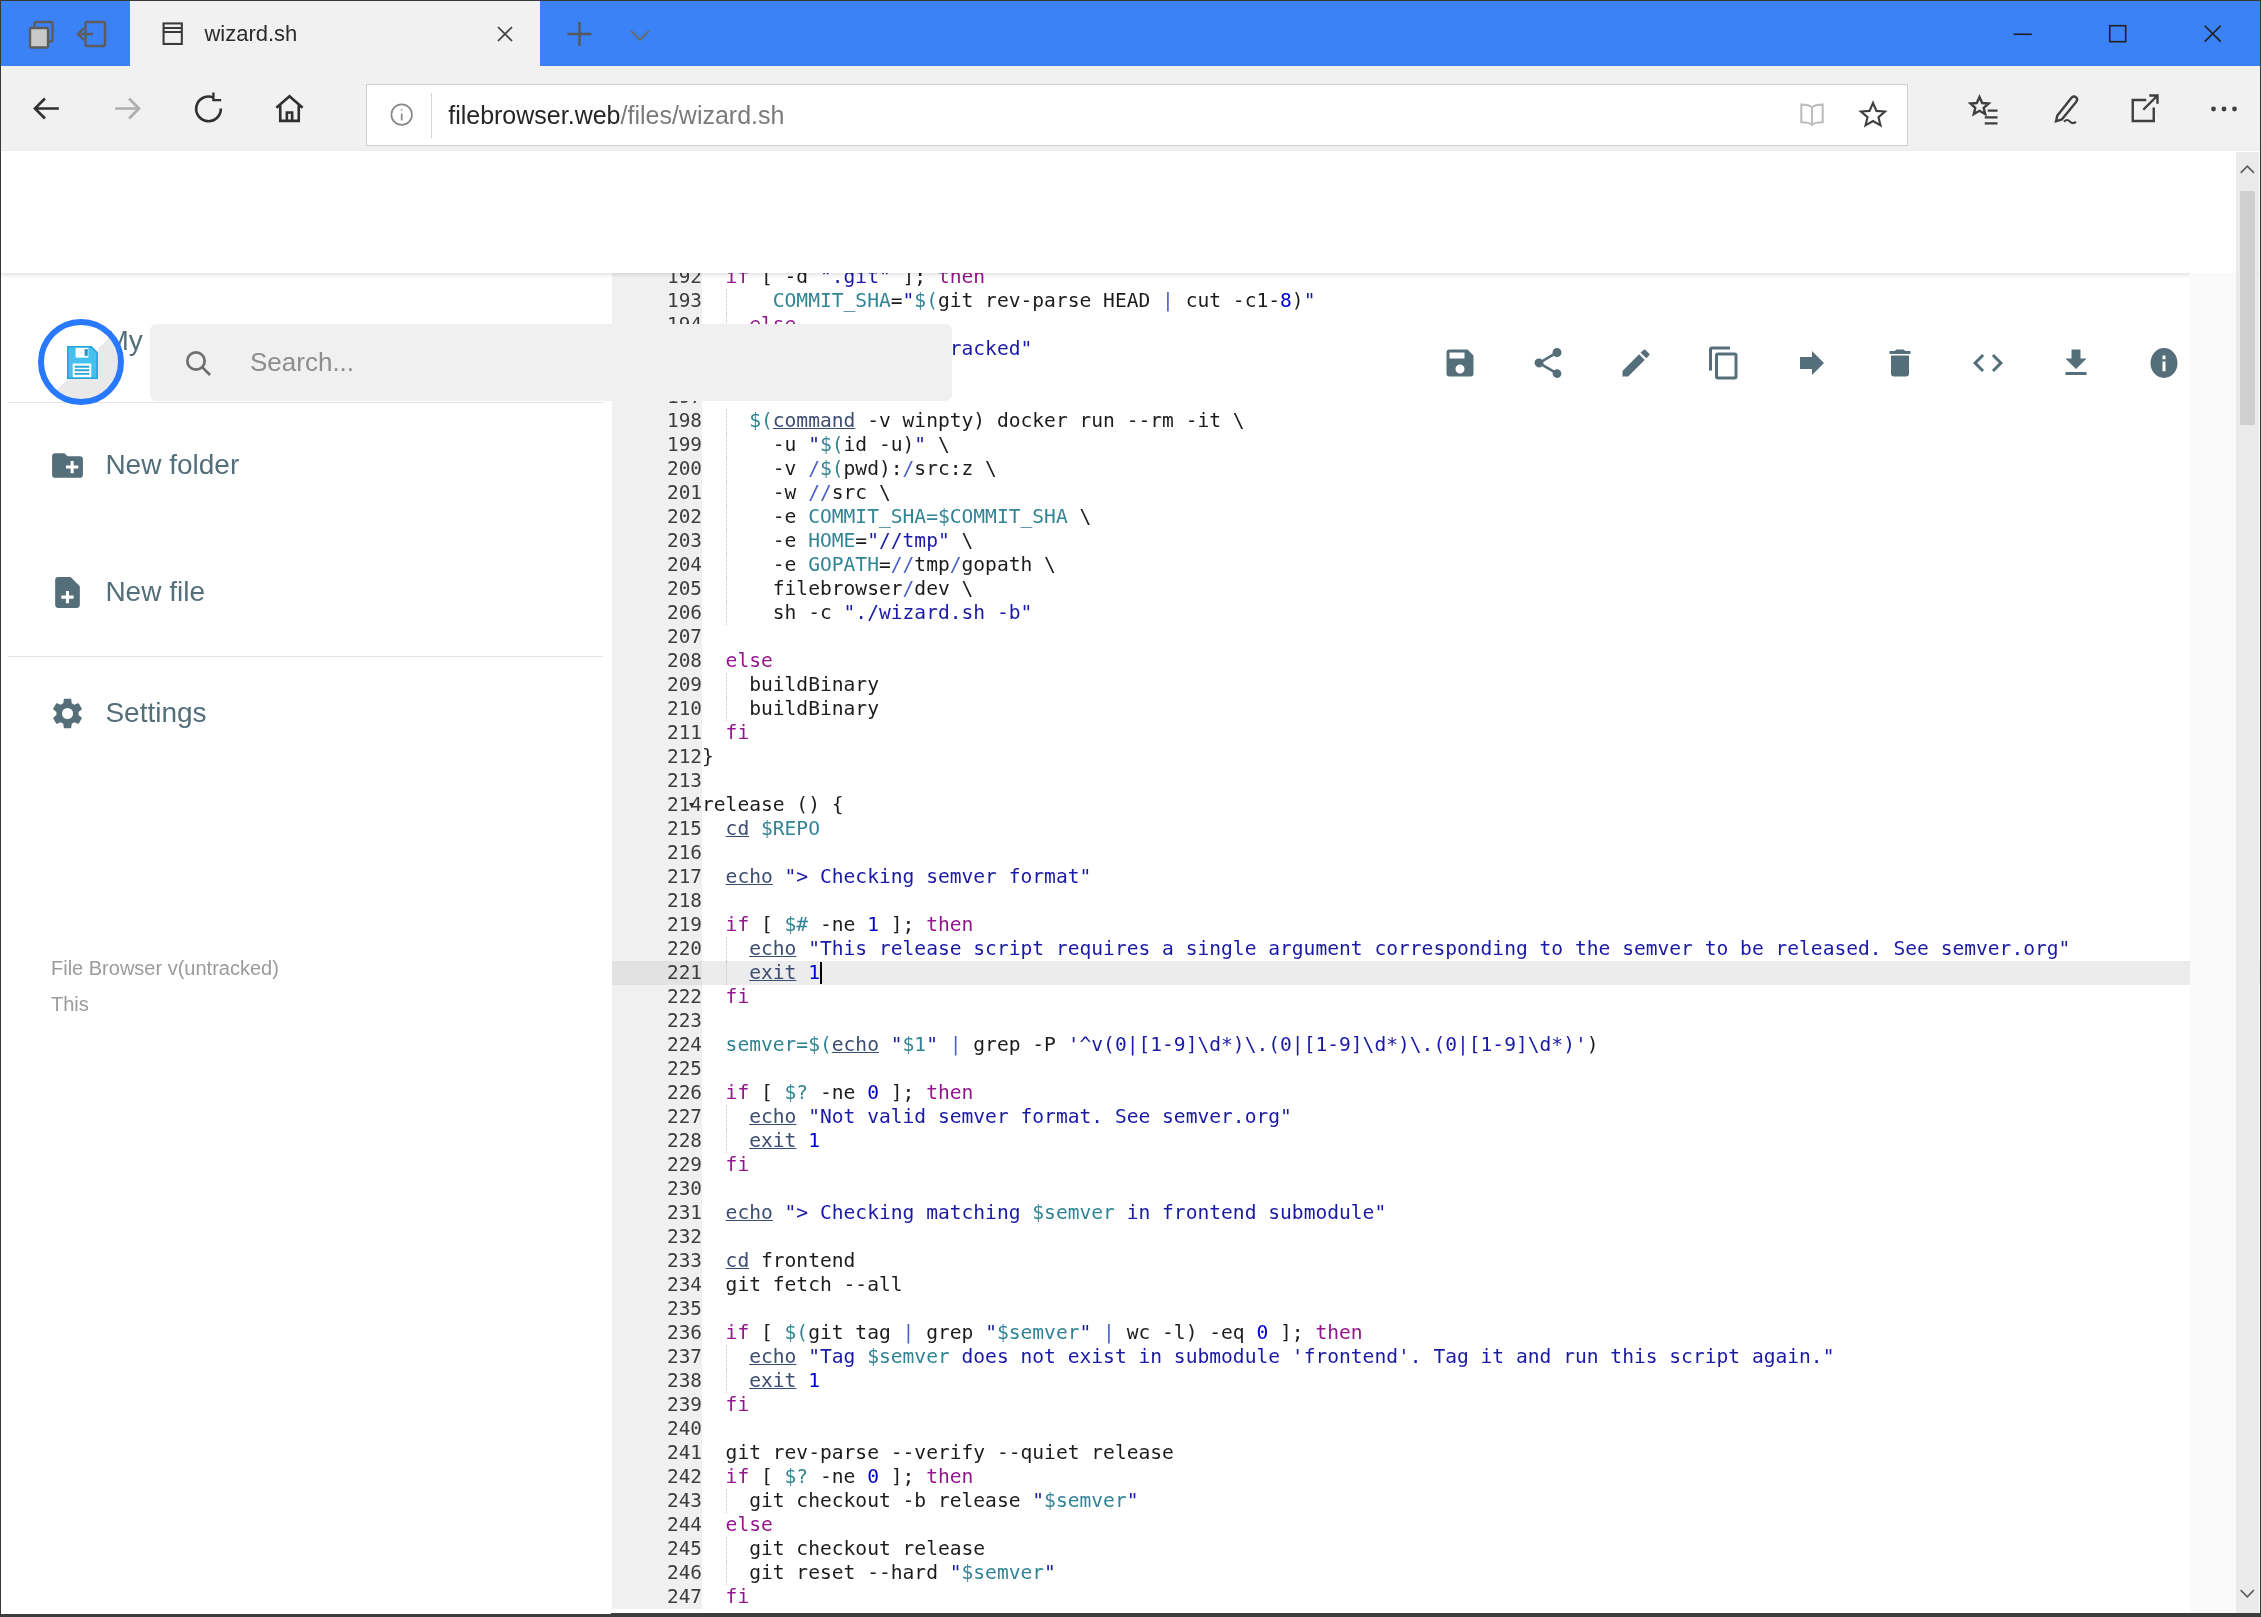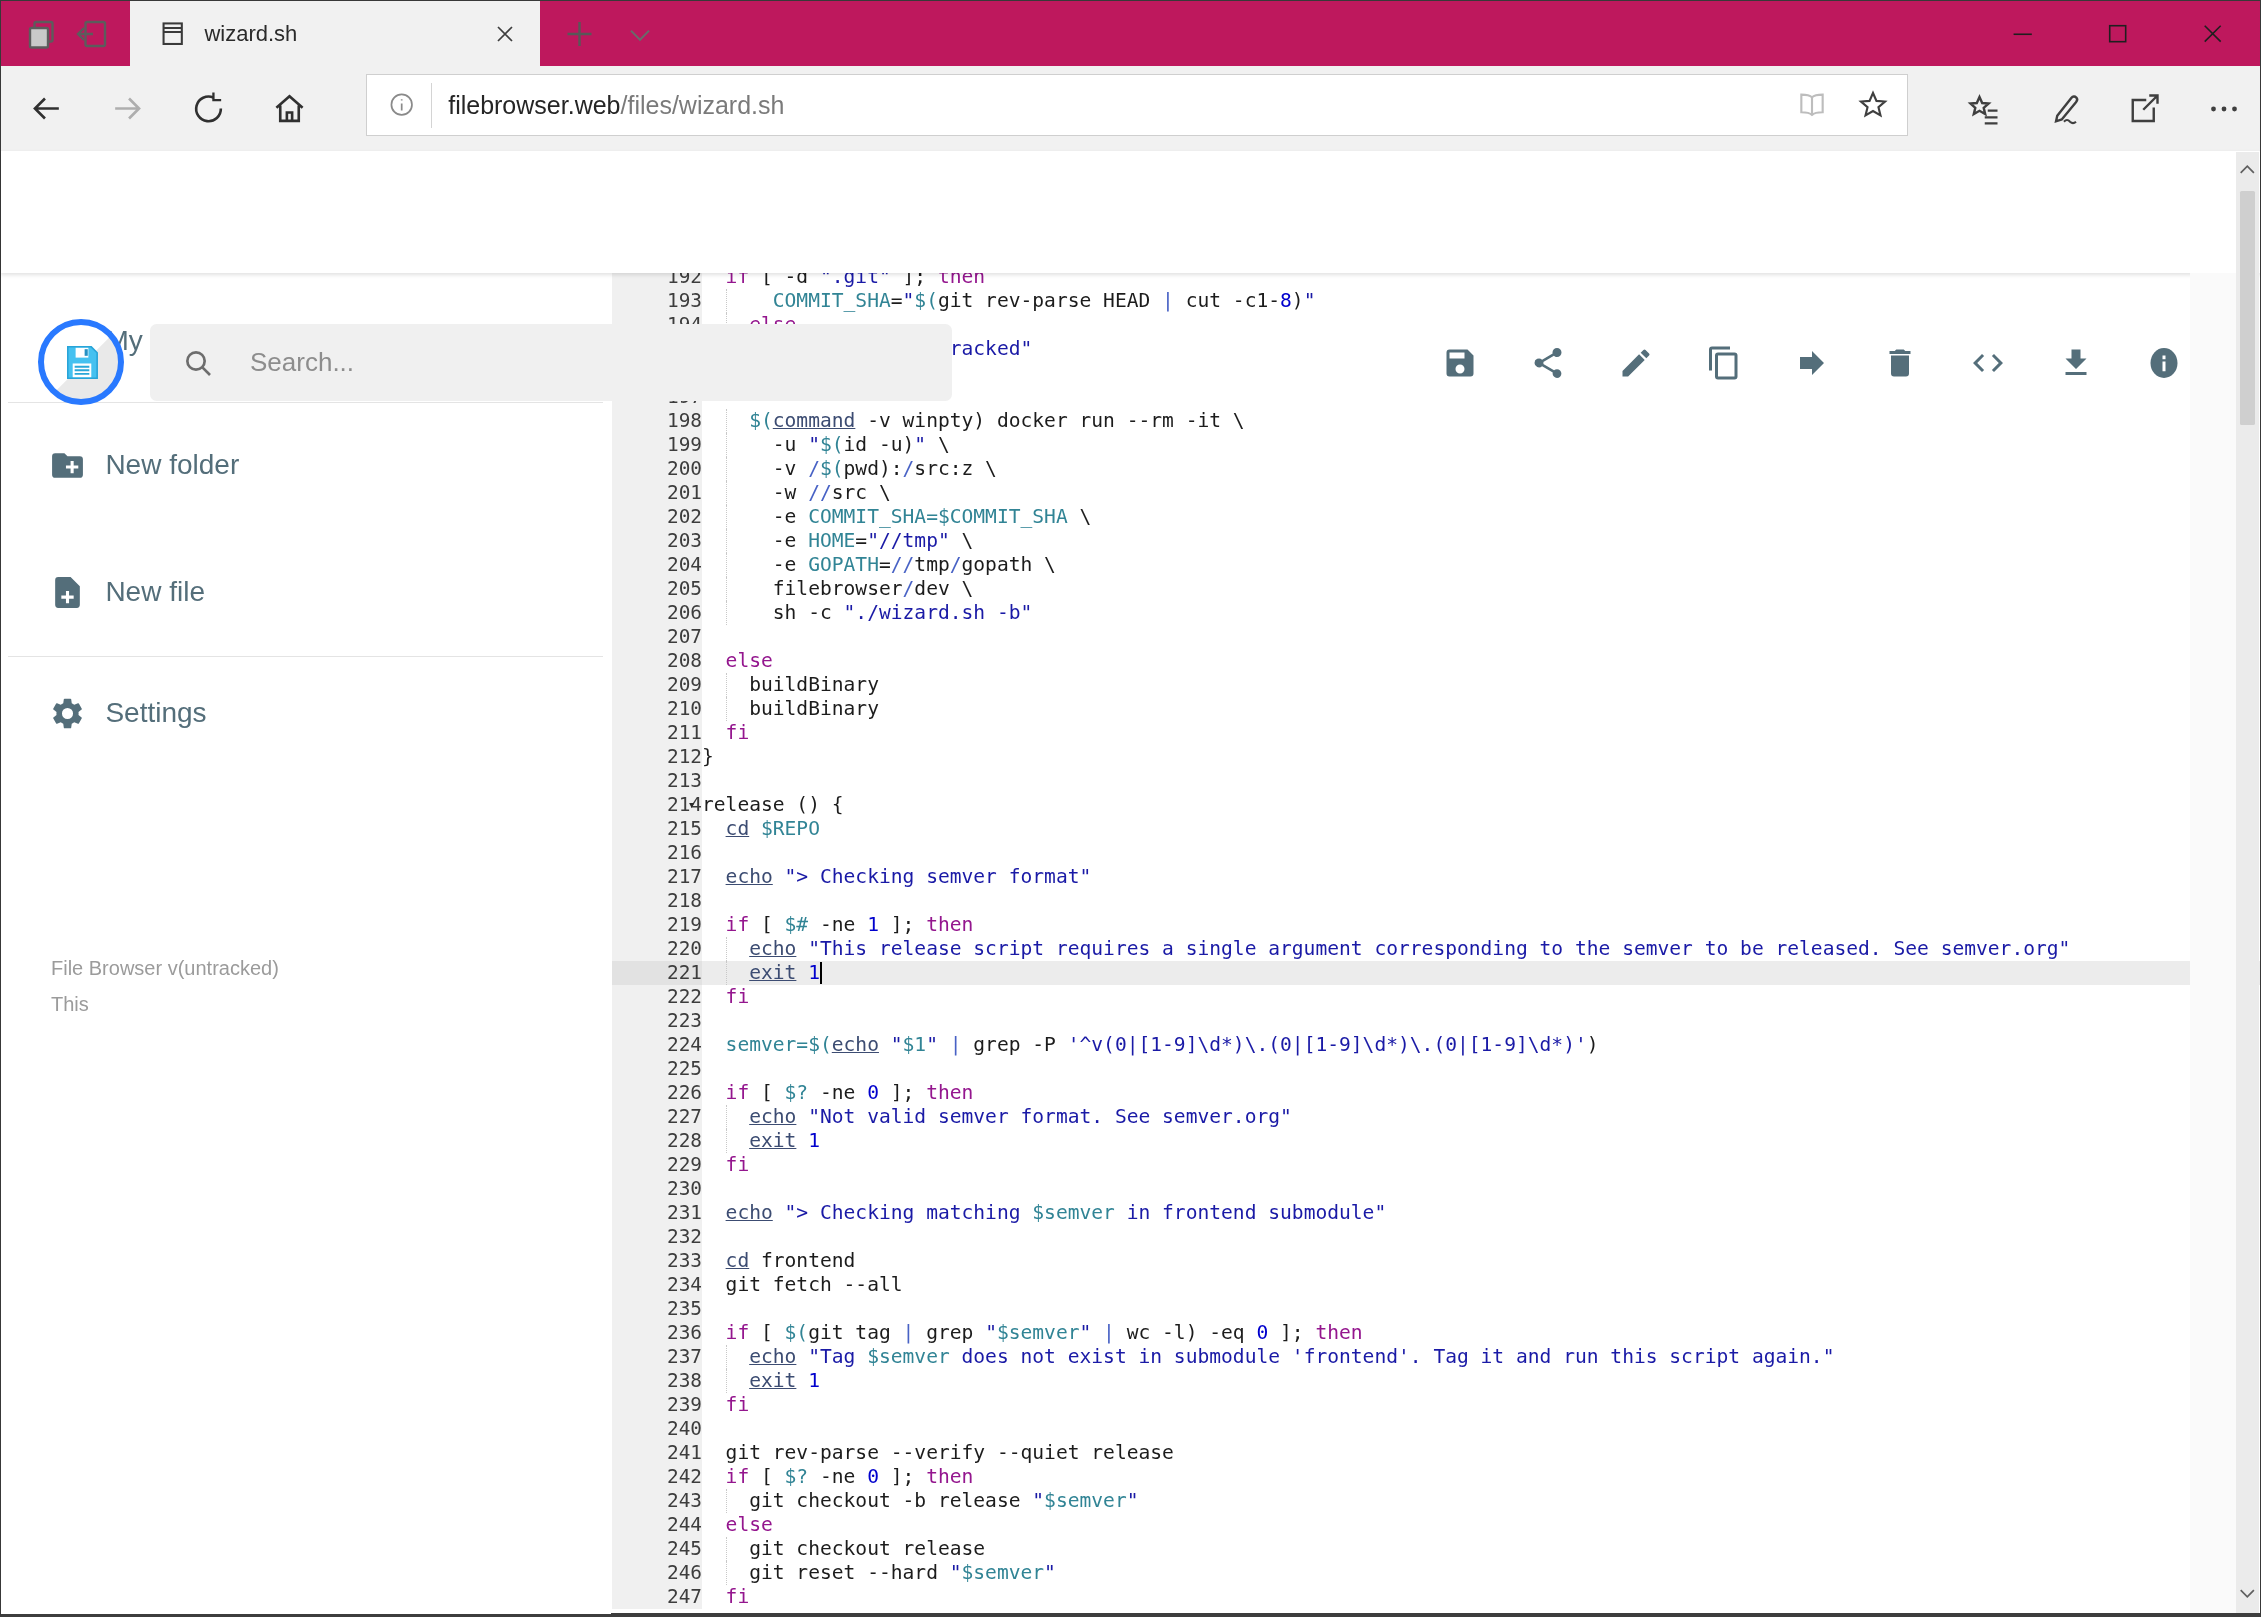--- a/index.html
+++ b/index.html
@@ -2,37 +2,37 @@
 <html style="--tk-keyword: #94168e; --tk-variable: #318495; --tk-string: #1a1aa6; --tk-number: #0000cd; --tk-operator: #4862c5; --tk-builtin: #3c4c72; --tk-default: #1c1c1c;font-size:13px"><head>
 <meta charset="utf-8">
 <style>
   * { margin:0; padding:0; box-sizing:border-box; }
   html,body { width:2261px; height:1617px; overflow:hidden; background:#fff;
     font-family:"Liberation Sans", sans-serif; }
   #window { position:relative; width:2261px; height:1617px;
     border:1.6px solid #383838; border-bottom:4px solid #3d3d3d; background:#fff; }
 
   
-  .titlebar { position:absolute; left:0; top:0; width:100%; height:65px; background:#be185d;padding-left:48px; }
+  .titlebar { position:absolute; left:0; top:0; width:100%; height:65px; background:#3b82f6;padding-left:48px; }
   .tb-icon { position:absolute; top:14.5px; width:36px; height:36px; color:#5c5c5c; }
   .tab { position:absolute; left:129px; top:0; width:410px; height:65px; background:#f1f1f1;
     display:flex; align-items:center; }
   .tab-favicon { width:27.4px; height:27.4px; margin-left:29px; color:#3a3a3a; }
   .tab-title { margin-left:18px; font-size:22px; color:#2b2b2b; flex:1; }
   .tab-close { width:24px; height:24px; margin-right:22.6px; color:#3e3e3e; }
   .newtab { position:absolute; left:560px; top:14.5px; width:37px; height:36px; color:#585858; }
   .tabmenu { position:absolute; left:623px; top:18px; width:32px; height:31px; color:#6a6a6a; }
   .winctl { position:absolute; right:0; top:0; height:65px; display:flex; }
   .winbtn { width:95px; height:65px; display:flex; align-items:center; justify-content:center; color:#1f1f1f; }
 
   
   .addressbar { position:absolute; left:0; top:65px; width:100%; height:86px; background:#f1f1f1;
     border-bottom:0.8px solid #d8d8d8; }
   .nav-ic { position:absolute; top:24px; width:37px; height:37px; color:#303030; }
-  .urlbox { position:absolute; left:365px; top:8px; width:1542px; height:62px; background:#fff;
+  .urlbox { position:absolute; left:365px; top:18px; width:1542px; height:62px; background:#fff;
     border:0.8px solid #cfcfcf; display:flex; align-items:center; }
   .url-info { width:27.4px; height:27.4px; margin-left:21px; color:#8a8a8a; flex:none; }
   .url-div { width:0.8px; height:45px; background:#d4d4d4; margin-left:16px; flex:none; }
   .url-text { margin-left:16px; font-size:25px; white-space:nowrap; flex:1; }
   .url-host { color:#252525; } .url-path { color:#7a7a7a; }
   .url-right { display:flex; gap:29px; margin-right:18px; }
   .url-right .ic { width:32px; height:32px; }
   .chrome-right { position:absolute; right:18px; top:25px; display:flex; gap:44px; }
   .chrome-right .ic { width:36px; height:36px; color:#3f3f3f; }
 

